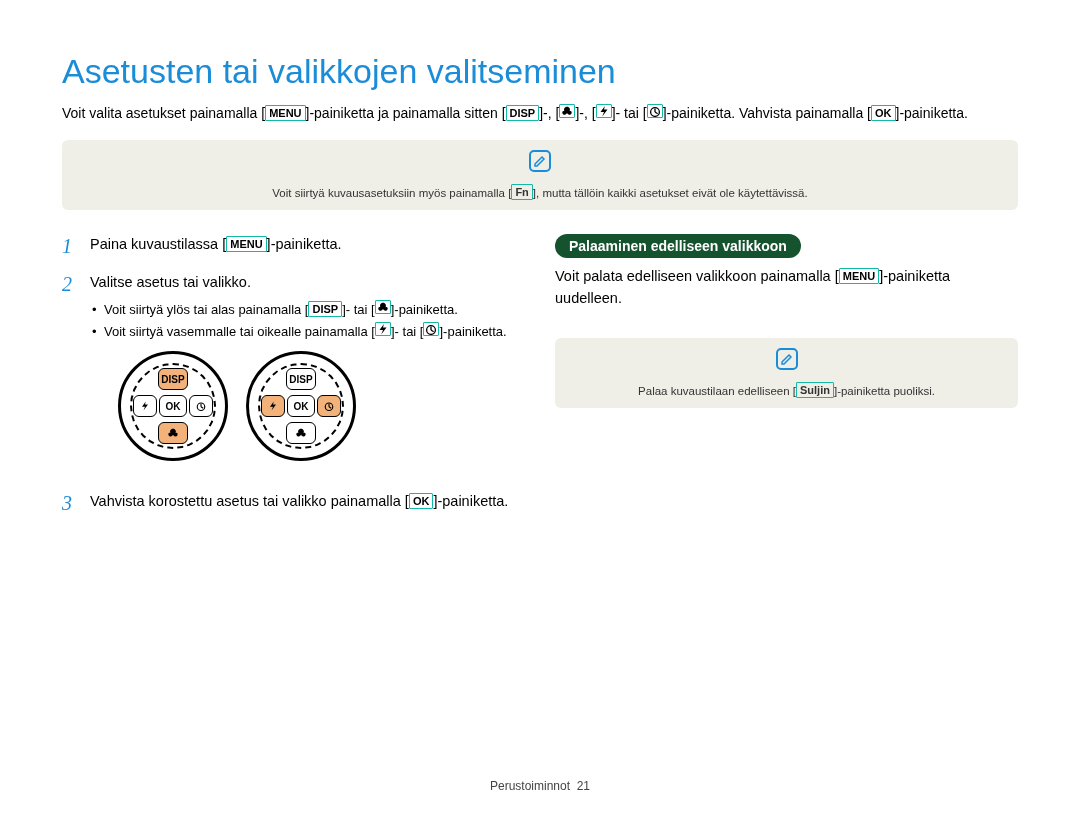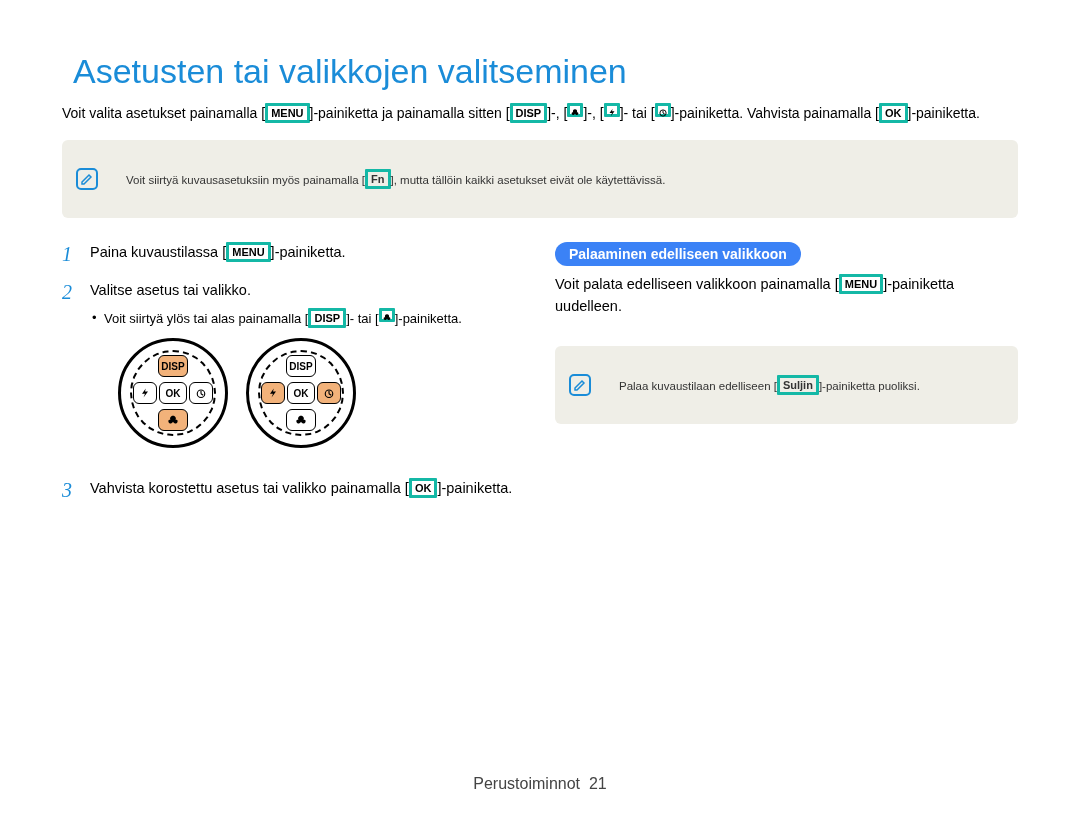--- a/index.html
+++ b/index.html
@@ -10,52 +10,52 @@
     font-family: Arial, Helvetica, sans-serif;
     color: #000;
     position: relative;
     padding: 52px 62px 0 62px;
   }
   .title {
     color: #1a8cd8;
     font-size: 34px;
     font-weight: 400;
     margin-bottom: 12px;
-    margin-left: 11px;
   }
   .intro {
     font-size: 14px;
     line-height: 1.5;
     margin-bottom: 16px;
   }
   .key {
     display: inline-block;
-    border: 3px solid #14b8a6;
+    border: 1px solid #14b8a6;
     font-size: 11px;
     font-weight: bold;
     padding: 0 3px;
     line-height: 14px;
     vertical-align: 1px;
     font-family: Arial, sans-serif;
     border-radius: 1px;
   }
   .key.icon {
     width: 16px;
     height: 14px;
     padding: 0;
     position: relative;
   }
   .notebox {
     background: #efeee7;
     border-radius: 6px;
-    padding: 28px 14px;
+    padding: 10px 14px;
     display: flex;
     align-items: center;
-    gap: 28px;
+    gap: 12px;
     margin-bottom: 24px;
+    flex-direction: column;
   }
   .note-icon {
     width: 22px; height: 22px;
     border: 2px solid #1a8cd8;
     border-radius: 5px;
     display: flex; align-items: center; justify-content: center;
     flex-shrink: 0;
   }
   .note-icon svg { width: 14px; height: 14px; }
   .note-text { font-size: 11.5px; color: #333; }
@@ -91,28 +91,28 @@
     border: 1.5px solid #000; border-radius: 6px;
     background:#fff; z-index:2;
   }
   .dbtn.hl { background:#f2b27a; }
   .dbtn.top { top:14px; left:50%; transform:translateX(-50%); }
   .dbtn.bottom { bottom:14px; left:50%; transform:translateX(-50%); }
   .dbtn.left { left:12px; top:50%; transform:translateY(-50%); width:24px; }
   .dbtn.right { right:12px; top:50%; transform:translateY(-50%); width:24px; }
   .dbtn.center { top:50%; left:50%; transform:translate(-50%,-50%); width:28px; height:22px; }
   .pill {
-    display:inline-block; background:#3b82f6; color:#fff;
+    display:inline-block; background:#14532d; color:#fff;
     border-radius: 14px; padding: 4px 14px; font-size: 14px; font-weight:bold;
     margin-bottom: 8px;
   }
   .right-para { font-size:14.5px; line-height:1.5; margin-bottom:28px; }
   .footer {
     position:absolute; bottom:22px; left:0; right:0;
-    text-align:center; font-size:16px; color:#444;
+    text-align:center; font-size:12px; color:#444;
   }
 </style>
 </head>
 <body>
 
 <h1 class="title">Asetusten tai valikkojen valitseminen</h1>
 
 <p class="intro">
   <span>Voit valita asetukset painamalla [</span><span class="key">MENU</span><span>]-painiketta ja painamalla sitten [</span><span class="key">DISP</span><span>]-, [</span><span class="key icon"><svg viewBox="0 0 16 14">
         <path d="M8 2 C5 2 4 5 5 7 C3 6 2 8 3 10 C4 12 7 11 8 9 C9 11 12 12 13 10 C14 8 13 6 11 7 C12 5 11 2 8 2 Z" fill="#000"></path>
@@ -149,20 +149,28 @@
     <div class="step">
       <div class="step-num">2</div>
       <div class="step-body">
         <span>Valitse asetus tai valikko.</span>
         <ul class="bullets">
           <li>
             <span>Voit siirtyä ylös tai alas painamalla [</span><span class="key">DISP</span><span>]- tai [</span><span class="key icon"><svg viewBox="0 0 16 14">
                   <path d="M8 2 C5 2 4 5 5 7 C3 6 2 8 3 10 C4 12 7 11 8 9 C9 11 12 12 13 10 C14 8 13 6 11 7 C12 5 11 2 8 2 Z" fill="#000"></path>
                 </svg></span><span>]-painiketta.</span>
           </li>
+          <li>
+            <span>Voit siirtyä vasemmalle tai oikealle painamalla [</span><span class="key icon"><svg viewBox="0 0 16 14">
+                  <path d="M9 1 L4 8 L8 8 L6 13 L12 5 L8 5 Z" fill="#000"></path>
+                </svg></span><span>]- tai [</span><span class="key icon"><svg viewBox="0 0 16 14">
+                  <circle cx="8" cy="8" r="5" fill="none" stroke="#000" stroke-width="1.5"></circle>
+                  <path d="M8 8 L8 4 M8 8 L11 10" stroke="#000" stroke-width="1.5" fill="none"></path>
+                </svg></span><span>]-painiketta.</span>
+          </li>
         </ul>
 
         
         <div class="dials">
           <div class="dial">
             <div class="dbtn top hl">DISP</div>
             <div class="dbtn bottom hl">
                 <svg width="14" height="12" viewBox="0 0 16 14">
                   <path d="M8 2 C5 2 4 5 5 7 C3 6 2 8 3 10 C4 12 7 11 8 9 C9 11 12 12 13 10 C14 8 13 6 11 7 C12 5 11 2 8 2 Z" fill="#000"></path>
                 </svg>

